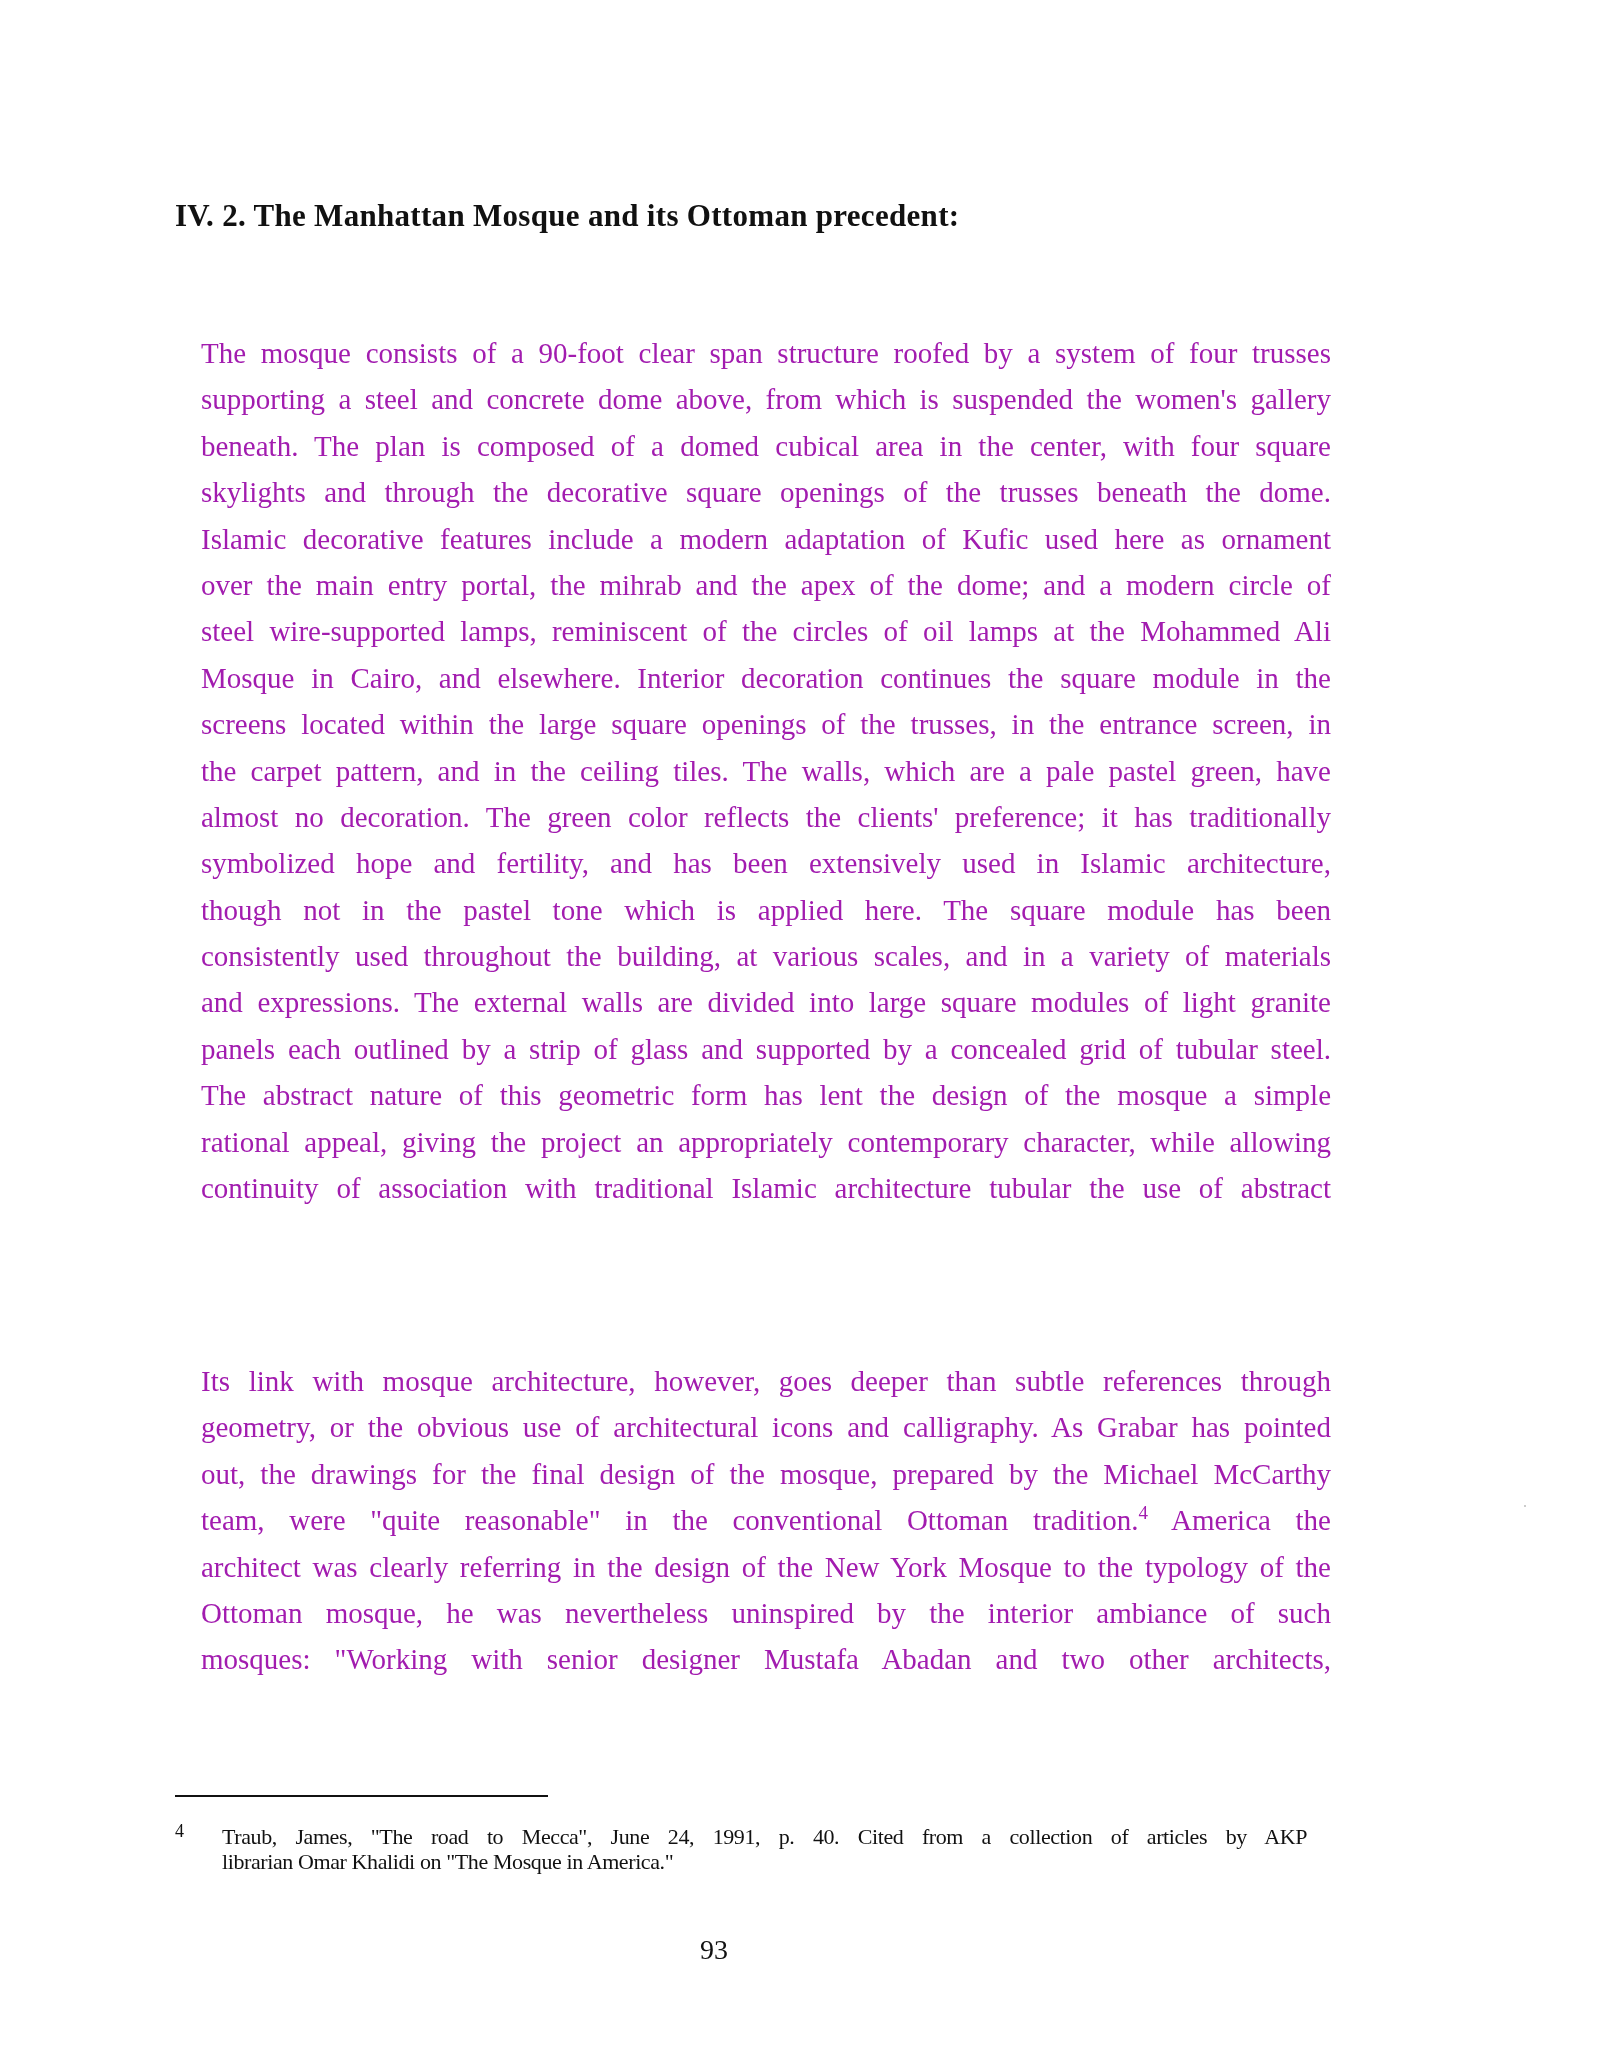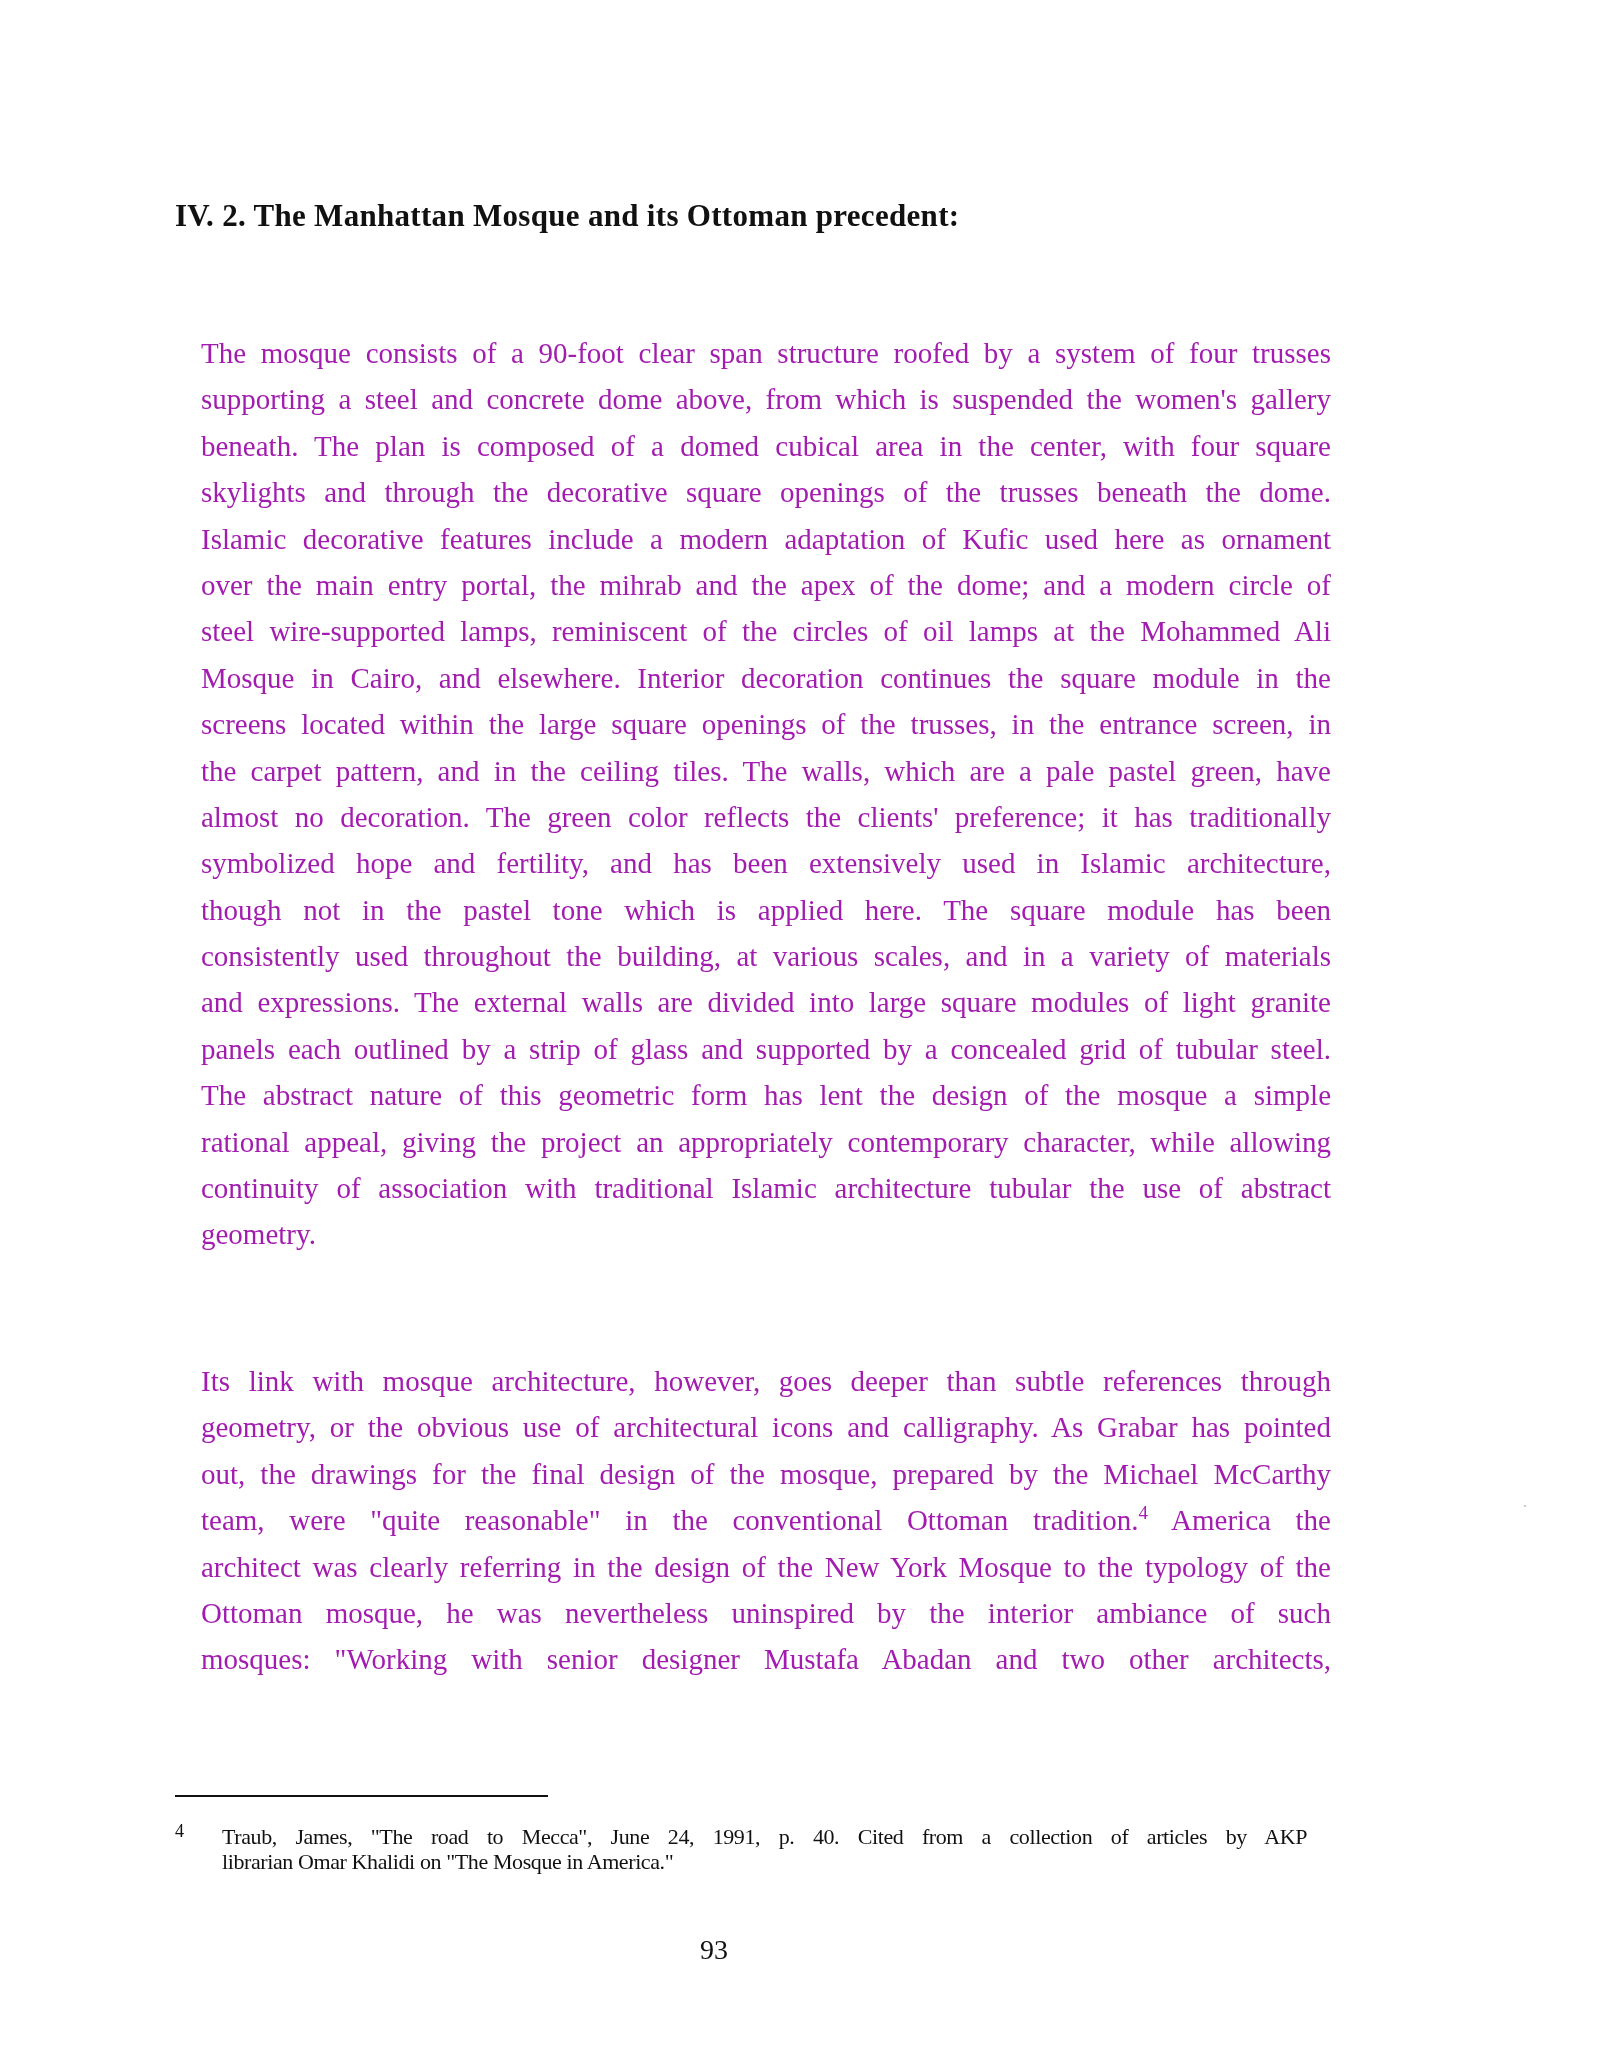--- a/index.html
+++ b/index.html
@@ -46,21 +46,20 @@
     <div class="line">the carpet pattern, and in the ceiling tiles. The walls, which are a pale pastel green, have</div>
     <div class="line">almost no decoration. The green color reflects the clients' preference; it has traditionally</div>
     <div class="line">symbolized hope and fertility, and has been  extensively used in Islamic architecture,</div>
     <div class="line">though not in the pastel tone which is applied here. The square module has been</div>
     <div class="line">consistently used throughout the building, at various scales, and in a variety of materials</div>
     <div class="line">and expressions. The external walls are divided into large square modules of light granite</div>
     <div class="line">panels each outlined by a strip of glass and supported by a concealed grid of tubular steel.</div>
     <div class="line">The abstract nature of this geometric form has lent the design of the mosque a simple</div>
     <div class="line">rational appeal, giving the project an appropriately contemporary character, while allowing</div>
     <div class="line">continuity of association with traditional Islamic architecture tubular the use of abstract</div>
-    <div class="line last">geometry.</div>
   </div>
 
   <div class="para" style="top:1358px;">
     <div class="line">Its link with mosque architecture, however, goes deeper than subtle references through</div>
     <div class="line">geometry, or the obvious use of architectural icons and calligraphy. As Grabar has pointed</div>
     <div class="line">out, the drawings for the final design of the mosque, prepared by the Michael McCarthy</div>
     <div class="line"><span>team, were "quite reasonable" in the conventional Ottoman tradition.</span><sup>4</sup><span> America the</span></div>
     <div class="line">architect was clearly referring in the design of the New York Mosque to the typology of the</div>
     <div class="line">Ottoman mosque, he was nevertheless uninspired by the interior ambiance of such</div>
     <div class="line">mosques: "Working with senior designer Mustafa Abadan and two other architects,</div>

